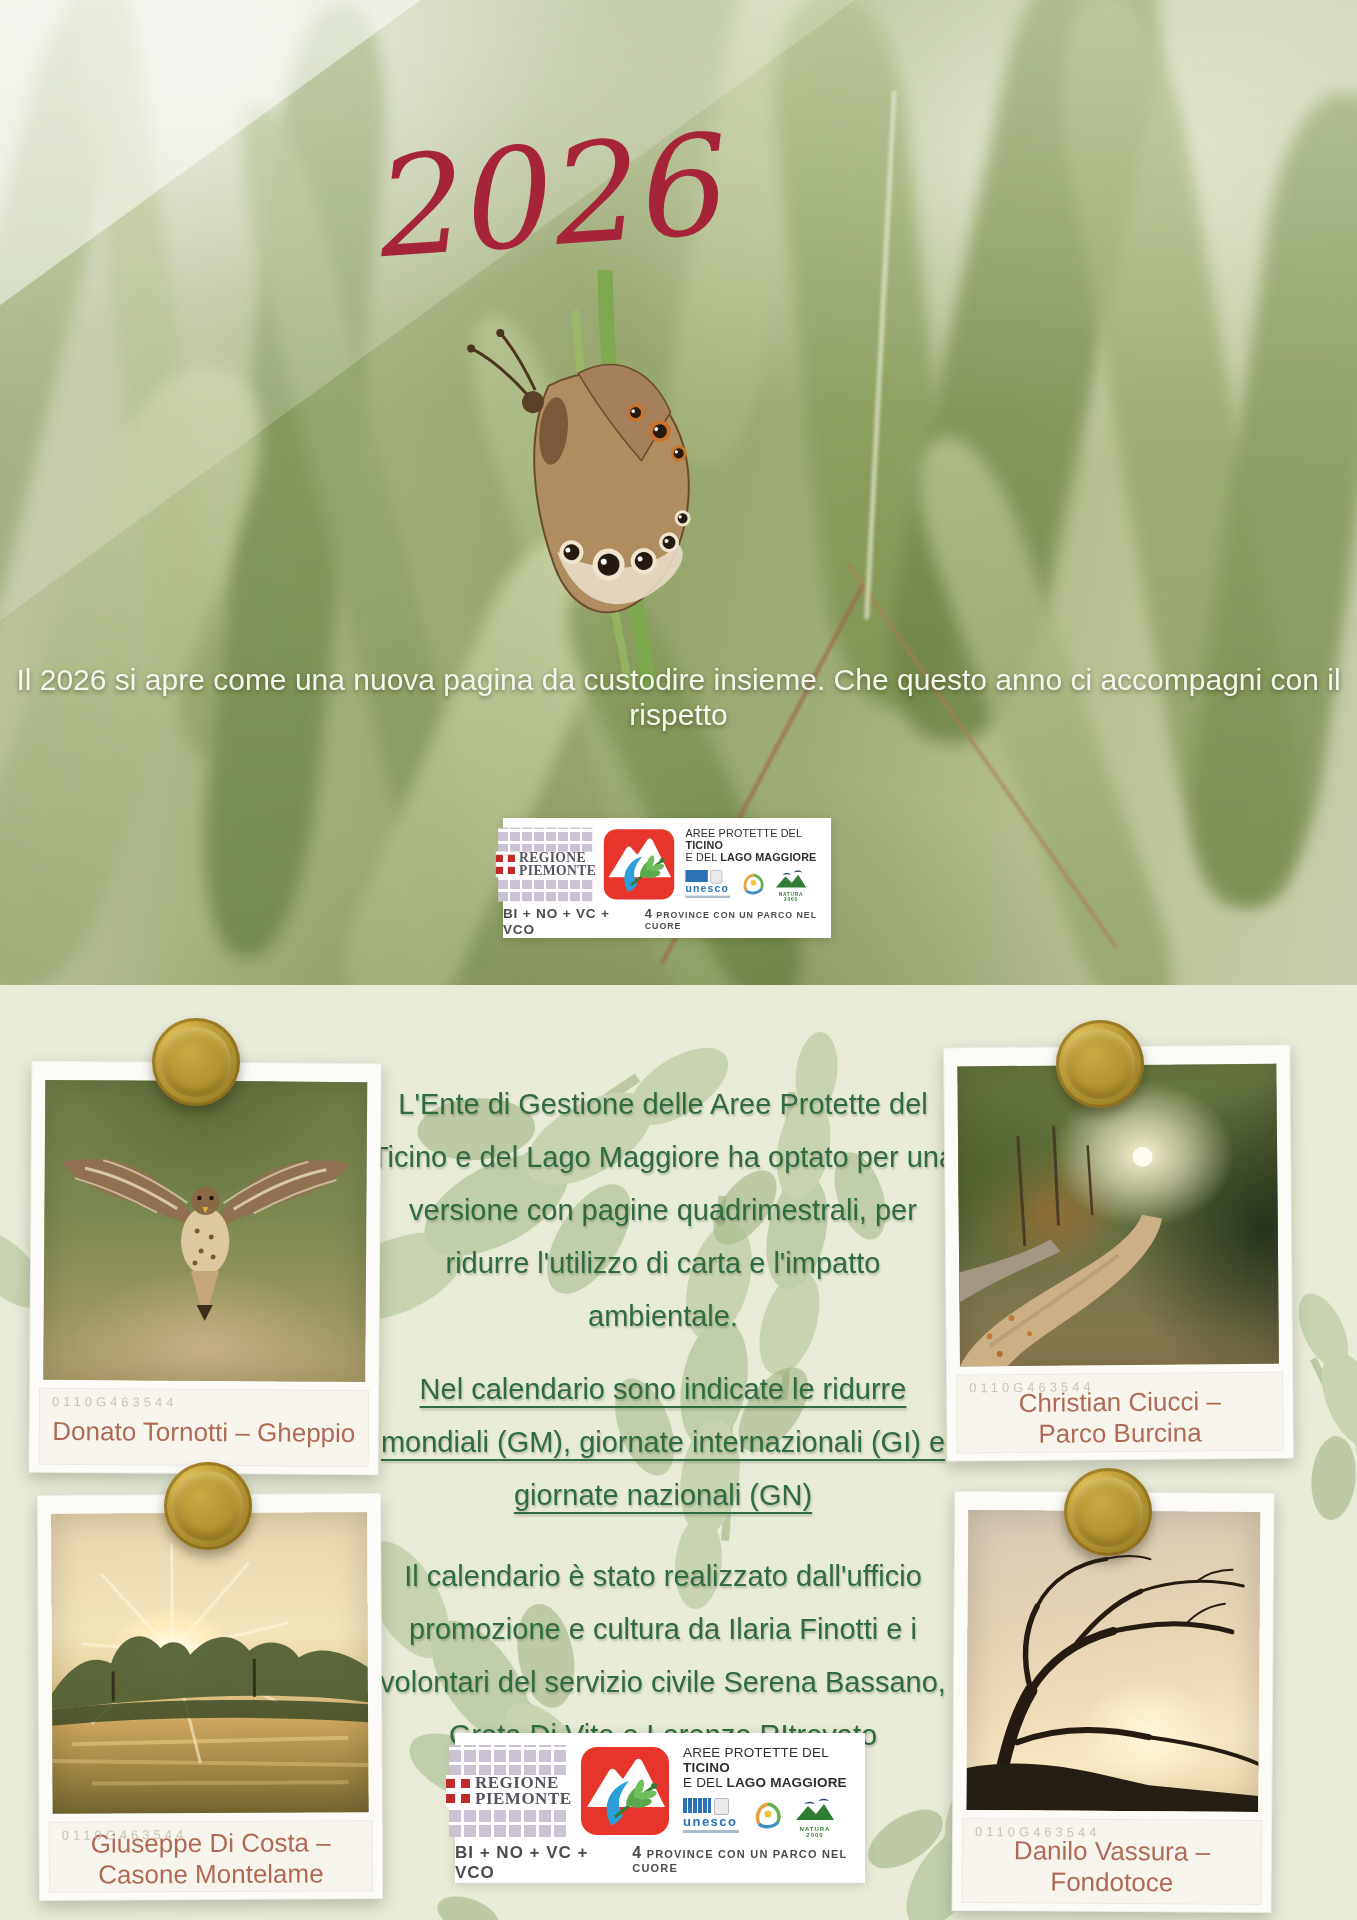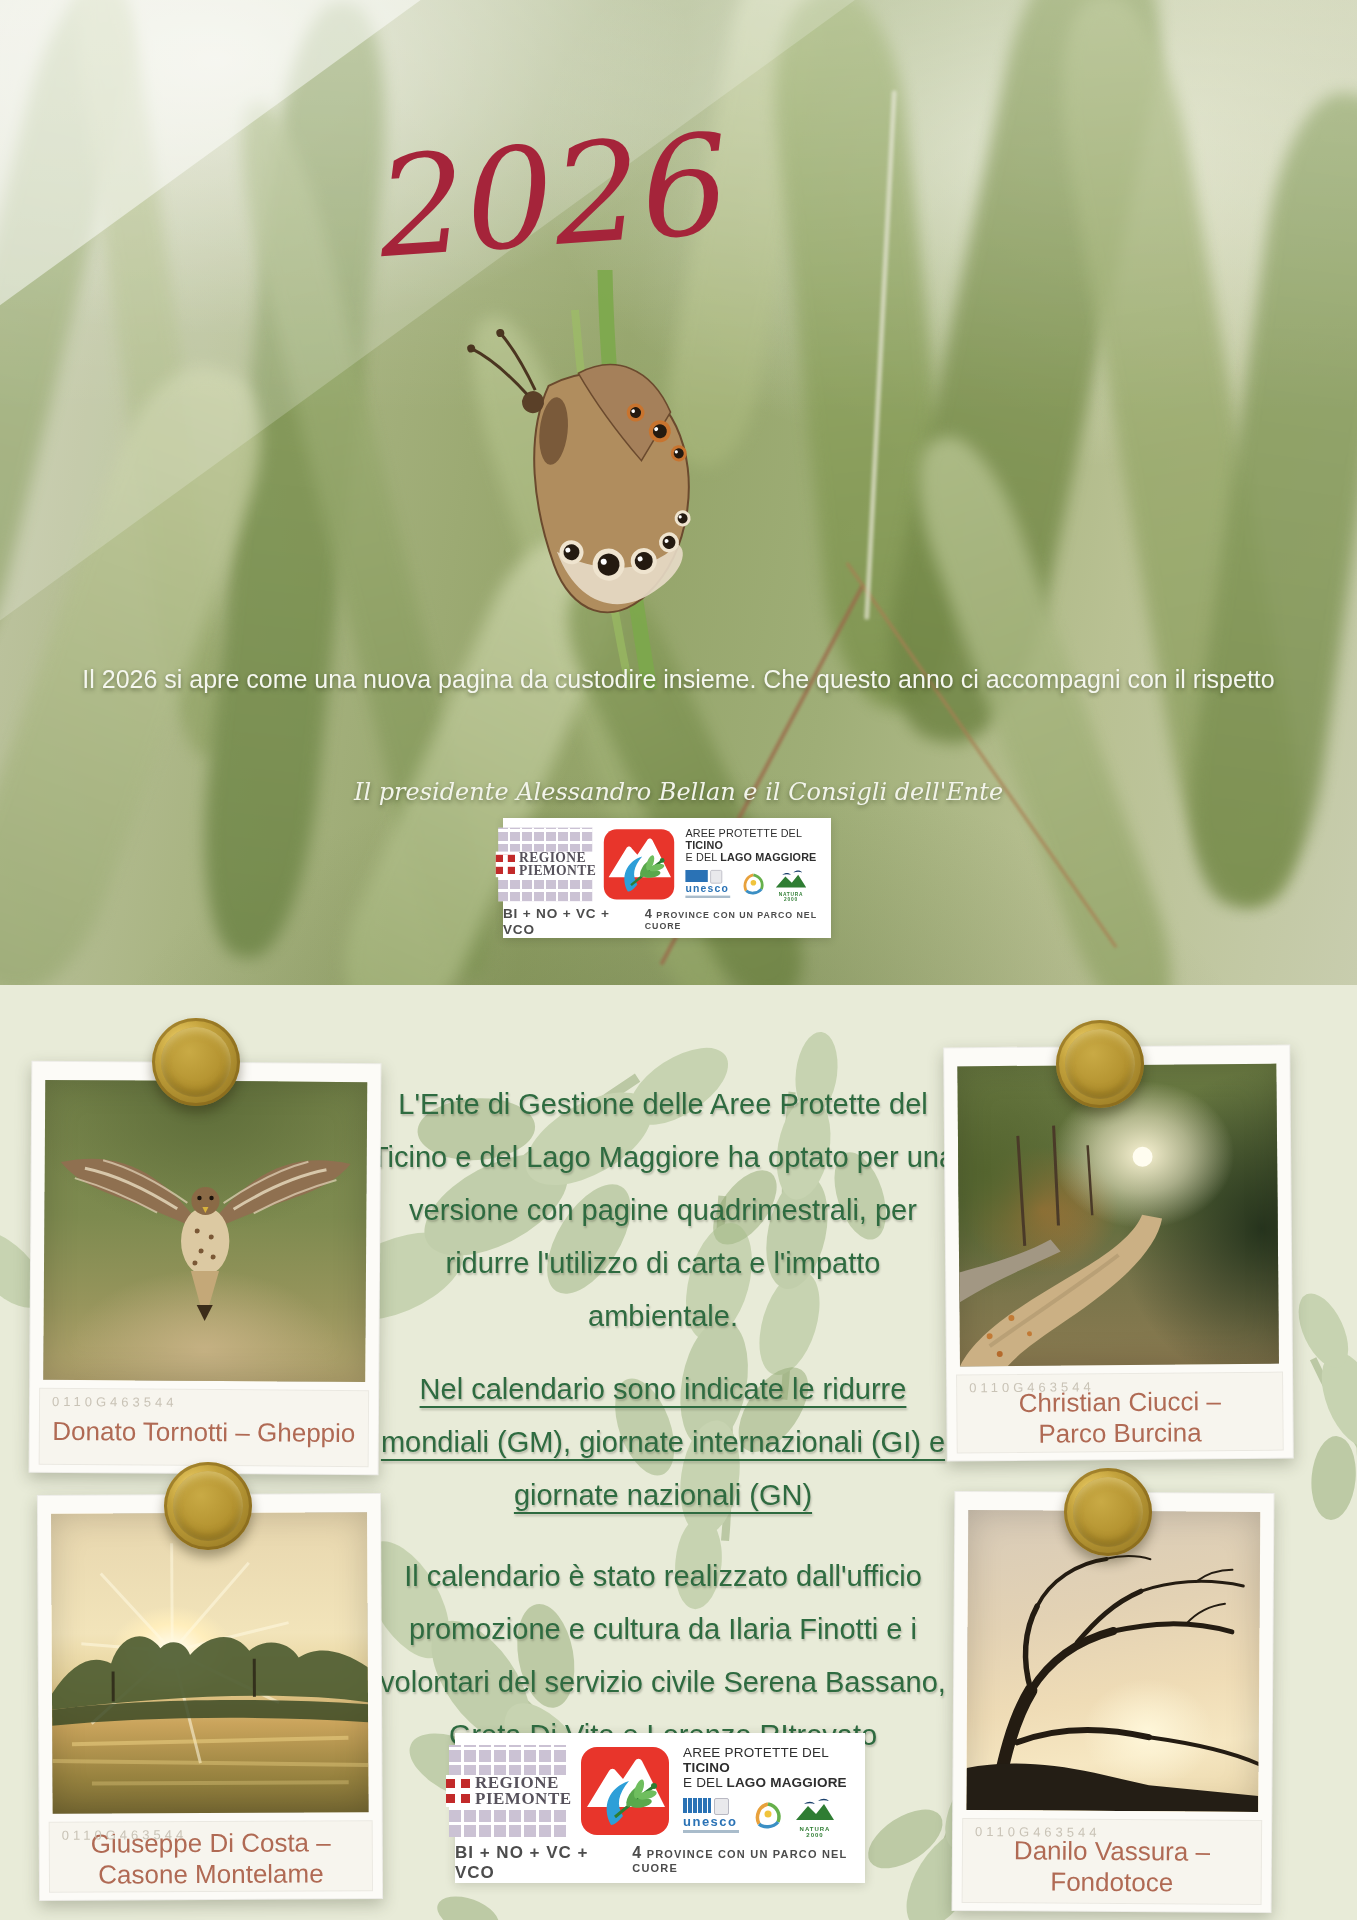--- a/index.html
+++ b/index.html
@@ -22,21 +22,21 @@
   .veil3{position:absolute;inset:0;background:linear-gradient(180deg,rgba(255,255,255,.25),rgba(255,255,255,0) 42%);}
   .hero-title{position:absolute;left:0;top:72px;width:100%;text-align:center;z-index:3;}
   .hero-title span{display:inline-block;transform:scaleX(.76);transform-origin:center;
     font-size:203px;font-weight:bold;letter-spacing:-4px;color:#fff;line-height:1;
     text-shadow:0 7px 16px rgba(70,70,55,.4),0 3px 2px rgba(110,110,95,.3);}
   .hero-year{position:absolute;left:378px;top:128px;z-index:4;
     font-family:"DejaVu Serif",serif;font-style:italic;font-size:138px;line-height:1;
     color:#a5243a;transform:rotate(-4deg);}
   .butterfly{position:absolute;left:455px;top:270px;width:300px;height:420px;z-index:2;}
   .hero-intro{position:absolute;left:0;top:662px;width:100%;z-index:3;text-align:center;
-    color:#f5f7ef;font-size:25px;line-height:35px;text-shadow:0 2px 4px rgba(45,55,25,.55);}
+    color:#f5f7ef;font-size:30px;line-height:35px;text-shadow:0 2px 4px rgba(45,55,25,.55);}
   .hero-sign{position:absolute;left:0;top:778px;width:100%;z-index:3;text-align:center;
     font-family:"DejaVu Serif",serif;font-style:italic;font-size:24px;color:#f2f4ea;
     text-shadow:0 2px 4px rgba(45,55,25,.5);}
 
   
   .logobox{position:absolute;width:410px;height:150px;background:#fff;z-index:5;
     box-shadow:0 2px 10px rgba(40,45,20,.18);}
   .lb-top{display:flex;align-items:center;justify-content:center;gap:14px;padding-top:10px;height:96px;}
   .rp{position:relative;width:118px;height:92px;flex:none;}
   .rp-grid{position:absolute;inset:0;background-color:#cbc2d4;
@@ -193,21 +193,20 @@
         <circle cx="52" cy="50" r="4" fill="#4a3520"></circle>
           <circle cx="84" cy="42" r="4" fill="#4a3520"></circle>
       </g>
     </svg>
 
     <div class="hero-year">2026</div>
 
     <div class="hero-intro">
       <div>Il 2026 si apre come una nuova pagina da custodire insieme. Che questo anno ci accompagni con il rispetto</div>
     </div>
-    <div class="hero-sign">Il presidente Alessandro Bellan e il Consigli dell'Ente</div>
   </div>
 
   <div class="logobox logobox-top">
     <div class="lb-top">
       <div class="rp">
         <div class="rp-grid"></div>
         <div class="rp-band">
           <div class="rp-crest"></div>
           <div class="rp-name">
             <div>REGIONE</div>

